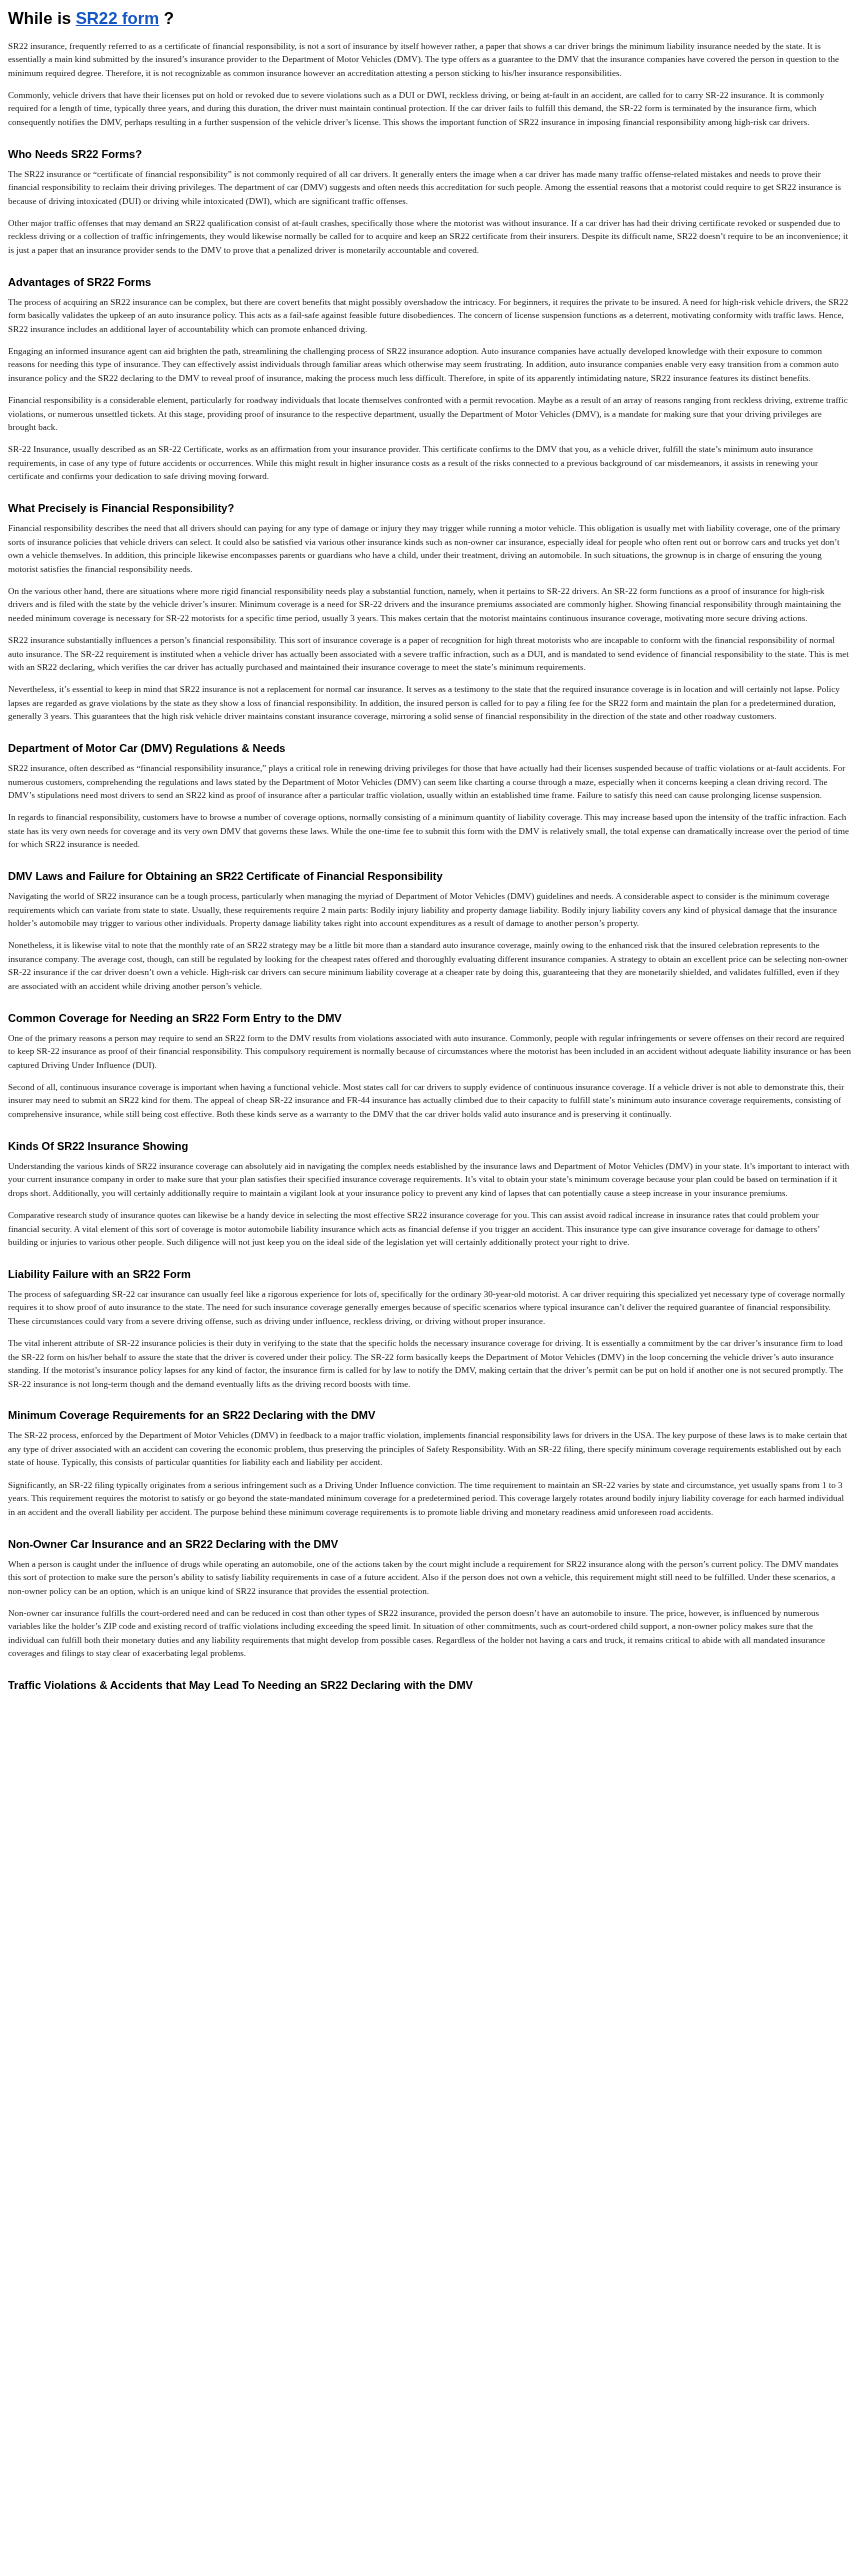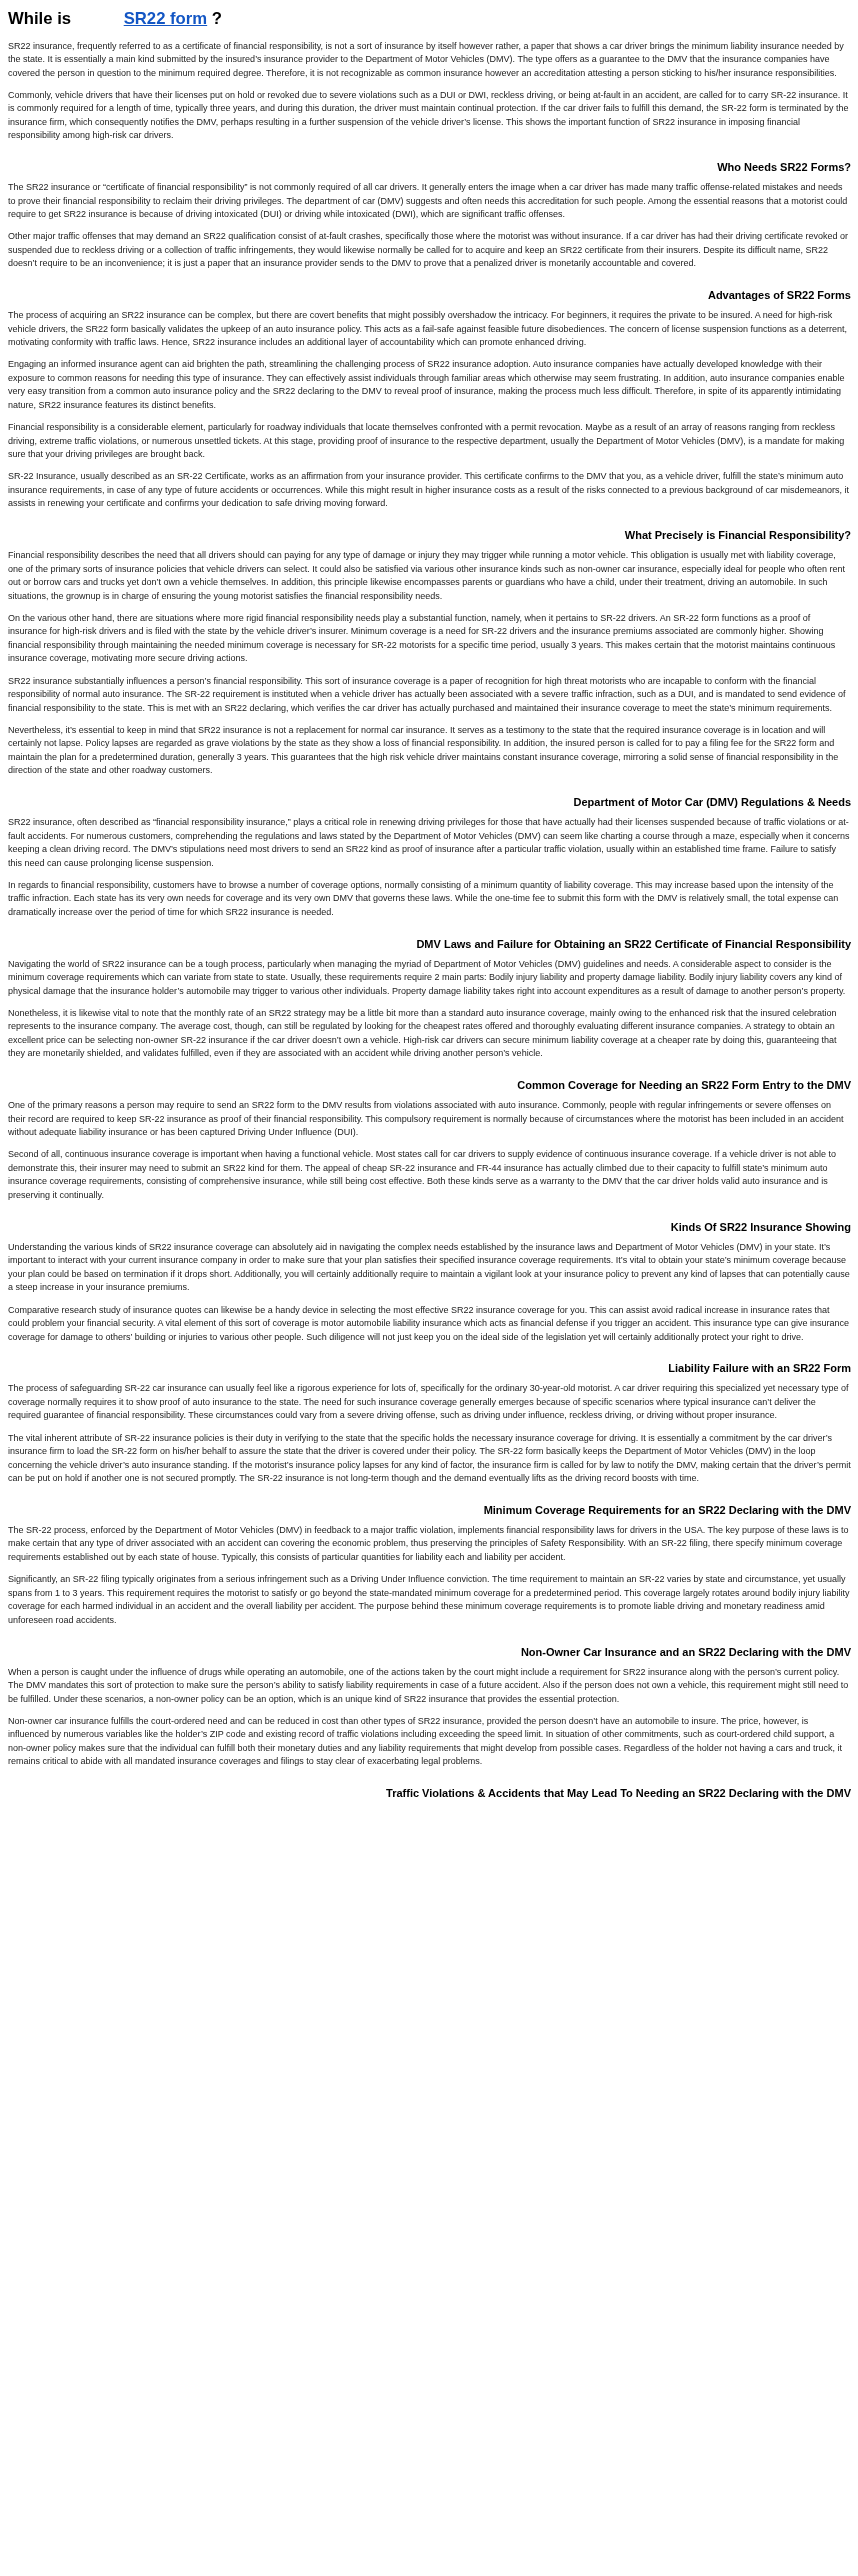--- a/index.html
+++ b/index.html
@@ -22,35 +22,34 @@
     font-size: 16.7px;
     line-height: 1.25;
     font-weight: 700;
     color: #000000;
     margin: 2.7px 0 9.4px 0;
   }
   h1 a {
     color: #1356c4;
     text-decoration: underline;
     cursor: pointer;
-    margin-left: 48px;
   }
   h2 {
     font-size: 11px;
     line-height: 1.3;
     font-weight: 700;
     color: #000000;
     margin: 17.4px 0 6.7px 0;
-    text-align: right;
   }
   p {
     font-size: 9px;
     line-height: 1.5;
     margin: 0 0 8.7px 0;
     color: #222222;
+    font-family: Liberation Serif, serif;
   }
 </style>
 </head>
 <body>
 
 <main class="article">
 
   <h1><span>While is </span><a href="#">SR22 form</a><span> ?</span></h1>
 
   <p>SR22 insurance, frequently referred to as a certificate of financial responsibility, is not a sort of insurance by itself however rather, a paper that shows a car driver brings the minimum liability insurance needed by the state. It is essentially a main kind submitted by the insured’s insurance provider to the Department of Motor Vehicles (DMV). The type offers as a guarantee to the DMV that the insurance companies have covered the person in question to the minimum required degree. Therefore, it is not recognizable as common insurance however an accreditation attesting a person sticking to his/her insurance responsibilities.</p>

